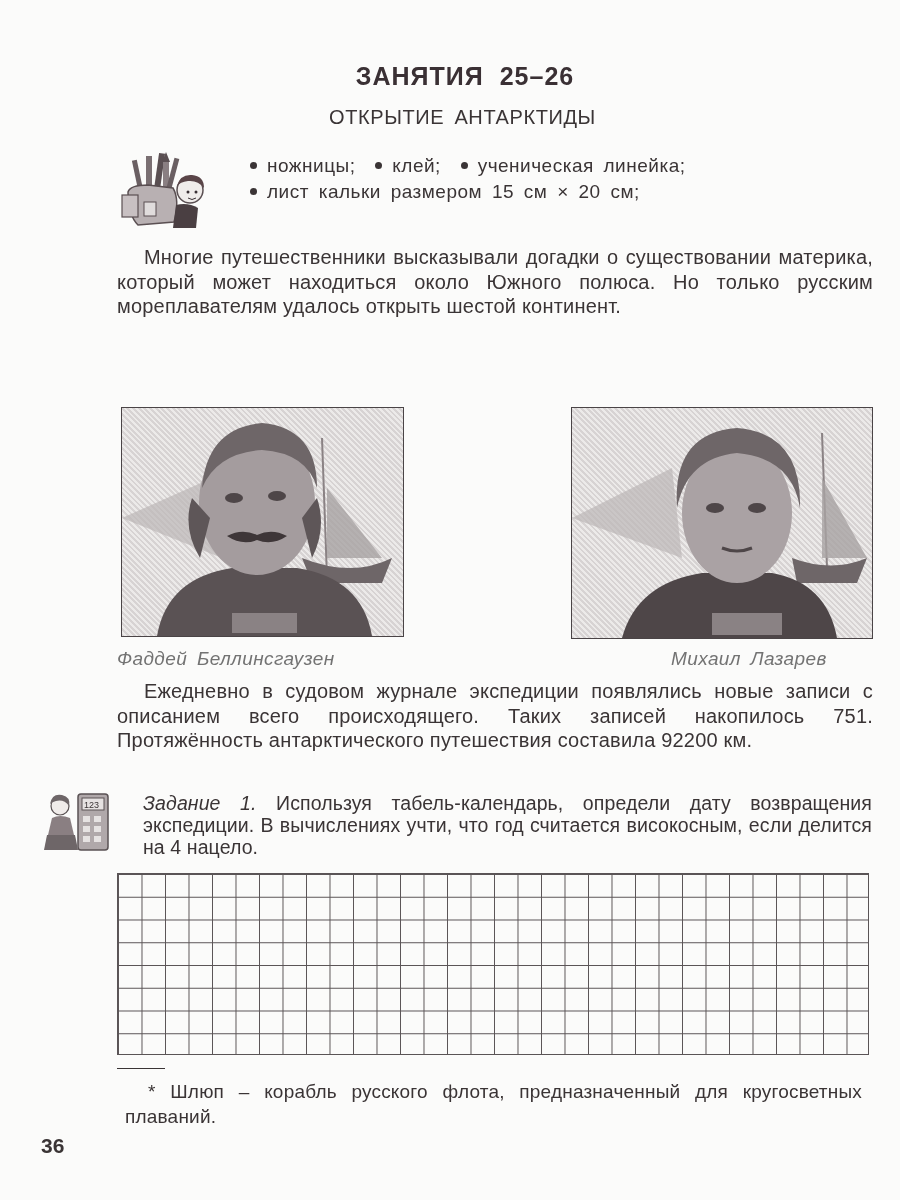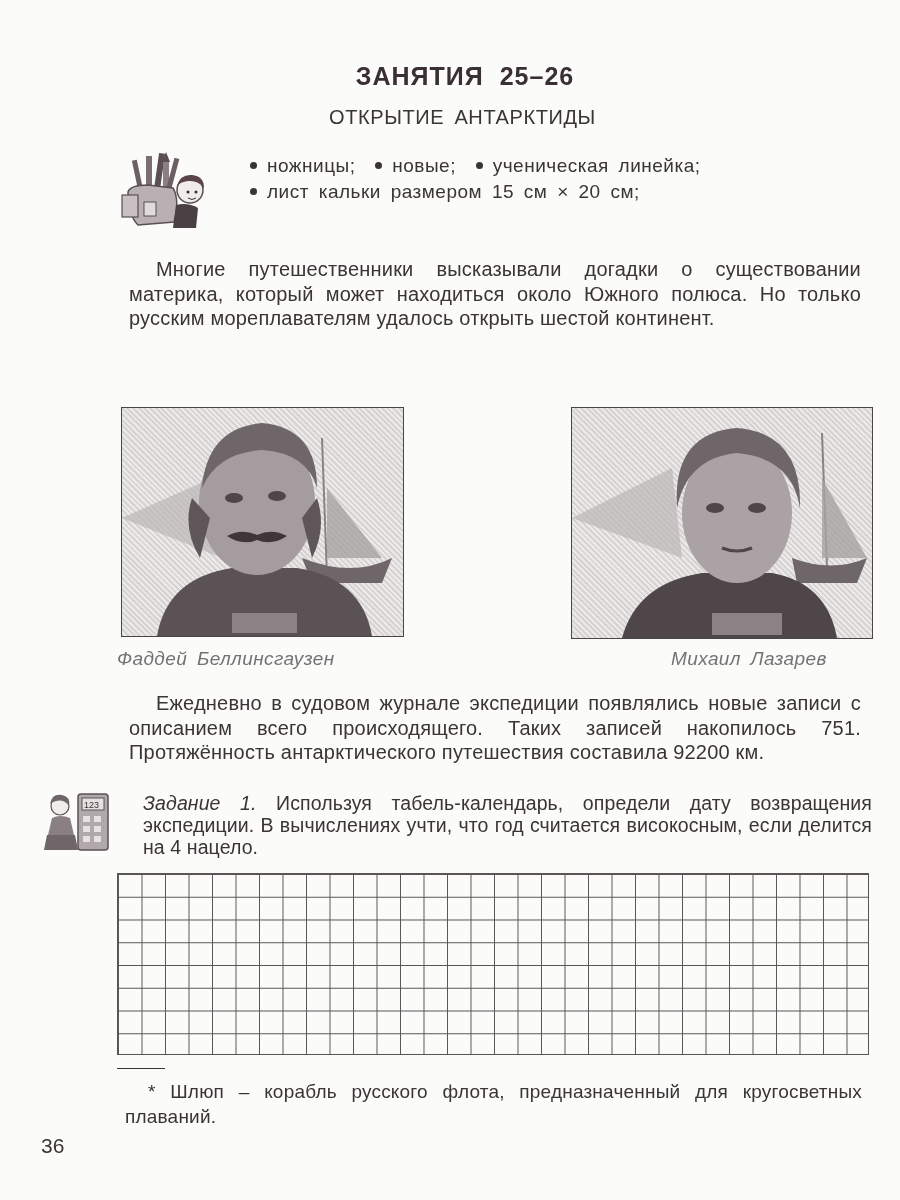--- a/index.html
+++ b/index.html
@@ -21,42 +21,42 @@
   }
   .supplies { left: 250px; top: 153px; font-size: 19px; line-height: 26px; letter-spacing: 0.5px; }
   .supplies .row { white-space: nowrap; word-spacing: 4px; }
   .bullet { display: inline-block; width: 7px; height: 7px; border-radius: 50%; background: #3a3435; vertical-align: middle; margin: 0 10px 3px 0; }
   .bullet.mid { margin-left: 10px; }
   .para {
     left: 117px; width: 756px; font-size: 20px; line-height: 24.5px;
     text-align: justify; letter-spacing: 0.2px; color: #3a3435;
   }
   .para .ind { display: inline-block; width: 27px; }
-  .para p { margin: 12px; text-align: justify; text-align-last: left; }
+  .para p { margin: 0; text-align: justify; text-align-last: left; }
   .portrait {
     border: 1.5px solid #4a4446; overflow: hidden;
     background: repeating-linear-gradient(45deg, #d7d3d3 0 2px, #eceae9 2px 4px);
   }
   .portrait svg { display: block; }
   .caption { font-style: italic; font-size: 19px; letter-spacing: 0.4px; color: #737373; white-space: nowrap; word-spacing: 4px; }
   .task { left: 143px; width: 729px; top: 792px; font-size: 19.5px; line-height: 22px; text-align: justify; letter-spacing: 0.1px; }
   .task p { margin: 0; text-align: justify; text-align-last: left; }
   .task .label { font-style: italic; }
   .grid {
     left: 117px; top: 873px; width: 752px; height: 182px;
     border: 1.5px solid #5a5456; box-sizing: border-box;
     background-image:
       linear-gradient(to right, #5a5456 1px, transparent 1px),
       linear-gradient(to bottom, #5a5456 1px, transparent 1px);
     background-size: 23.5px 100%, 100% 22.75px;
   }
   .rule { left: 117px; top: 1068px; width: 48px; height: 1px; background: #3a3435; }
   .footnote { left: 117px; width: 753px; top: 1072px; font-size: 19px; line-height: 24.5px; text-align: justify; letter-spacing: 0.2px; }
   .footnote p { margin: 8px; text-indent: 23px; text-align: justify; text-align-last: left; }
-  .pagenum { left: 41px; top: 1134px; font-size: 21px; color: #3a3435; }
+  .pagenum { left: 41px; top: 1134px; font-size: 21px; color: #3a3435; font-weight: bold; }
 </style>
 </head>
 <body>
 
 <div class="abs title">ЗАНЯТИЯ 25–26</div>
 <div class="abs subtitle">ОТКРЫТИЕ АНТАРКТИДЫ</div>
 
 <div class="abs" style="left:118px;top:150px;width:95px;height:85px;">
   <svg width="95" height="85" viewBox="0 0 95 85">
     <rect x="18" y="10" width="5" height="35" fill="#6a5f62" transform="rotate(-12 20 30)"></rect>
@@ -73,21 +73,21 @@
     <circle cx="70" cy="42" r="1.5" fill="#3a3034"></circle>
     <circle cx="78" cy="42" r="1.5" fill="#3a3034"></circle>
     <path d="M70 48 Q74 51 78 48" stroke="#3a3034" stroke-width="1" fill="none"></path>
     <path d="M58 55 Q70 52 80 58 L78 78 L55 78 Z" fill="#4a3f42"></path>
   </svg>
 </div>
 
 <div class="abs supplies">
   <div class="row">
     <span class="bullet"></span><span>ножницы;</span>
-    <span class="bullet mid"></span><span>новые;</span>
+    <span class="bullet mid"></span><span>клей;</span>
     <span class="bullet mid"></span><span>ученическая линейка;</span>
   </div>
   <div class="row">
     <span class="bullet"></span><span>лист кальки размером 15 см × 20 см;</span>
   </div>
 </div>
 
 <div class="abs para" style="top:245px;">
   <p><span class="ind"></span><span>Многие путешественники высказывали догадки о существовании материка, который может находиться около Южного полюса. Но только русским мореплавателям удалось открыть шестой континент.</span></p>
 </div>

